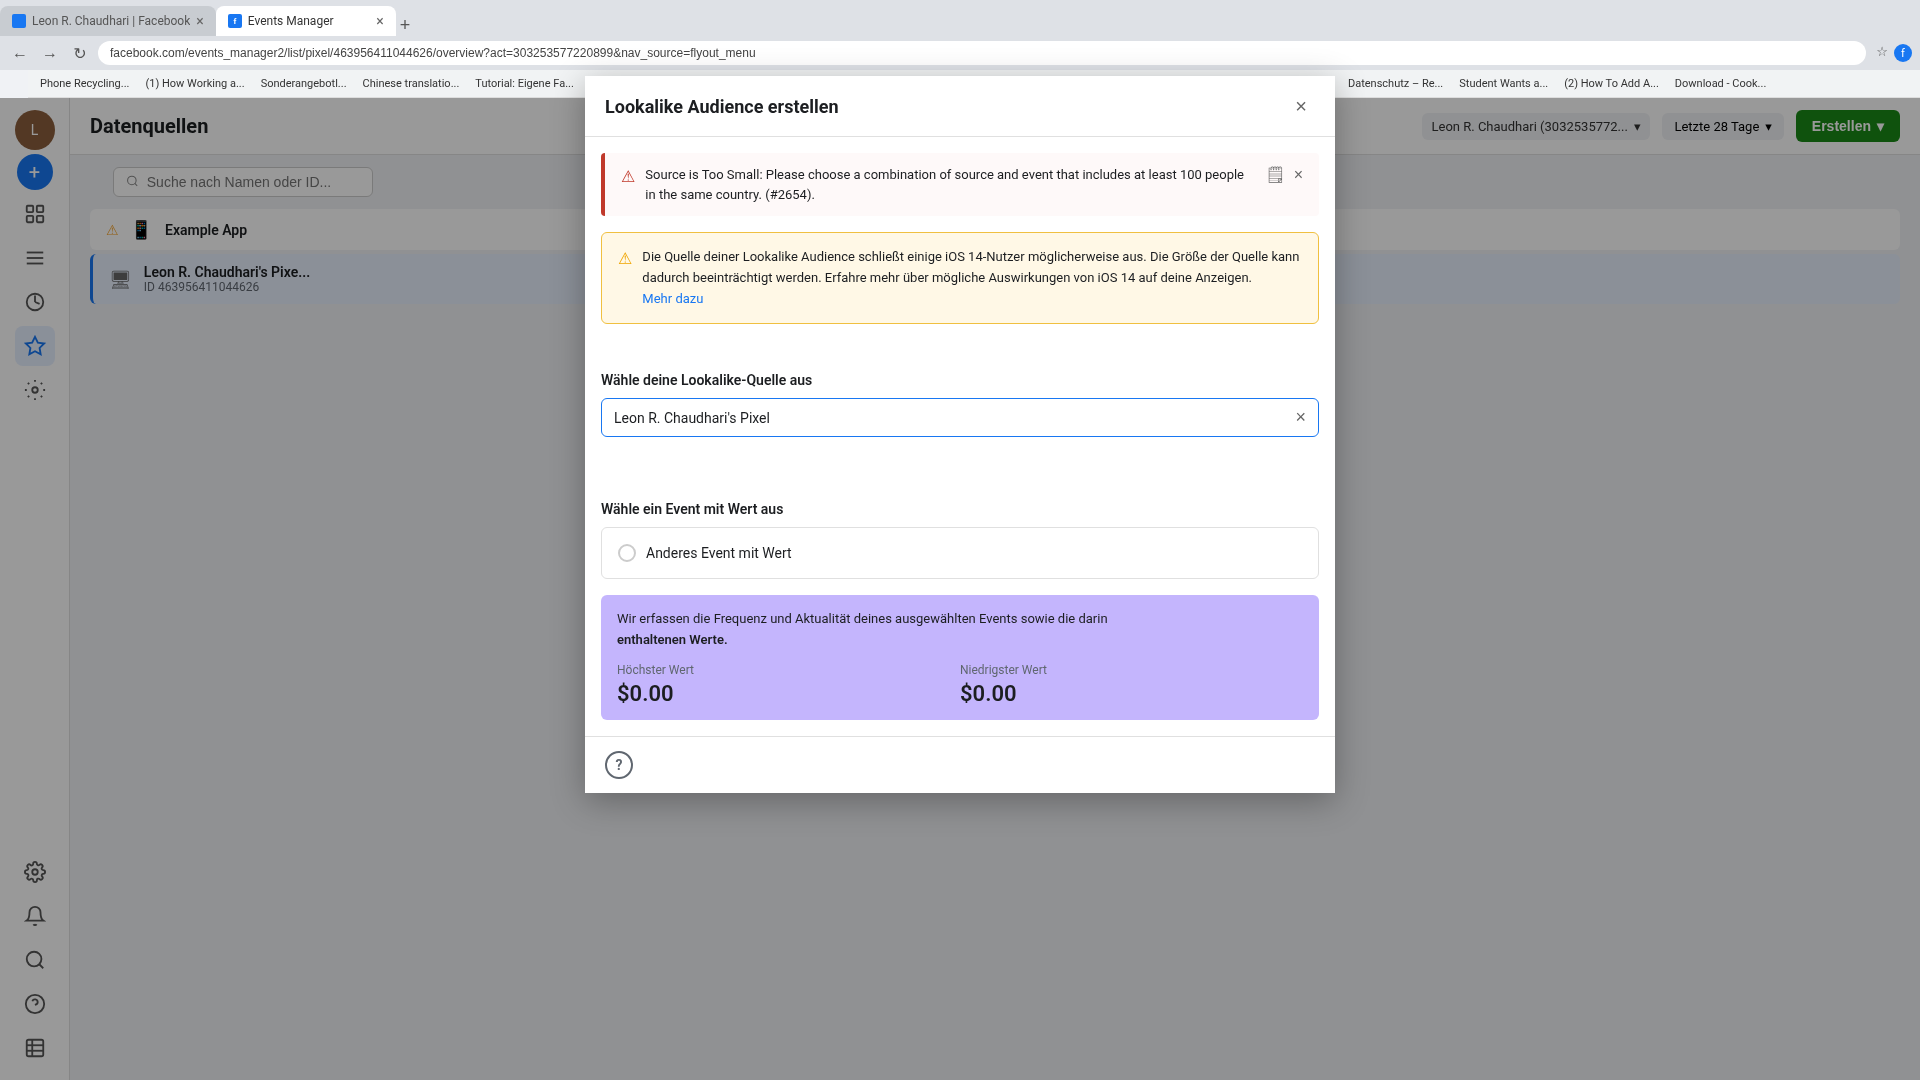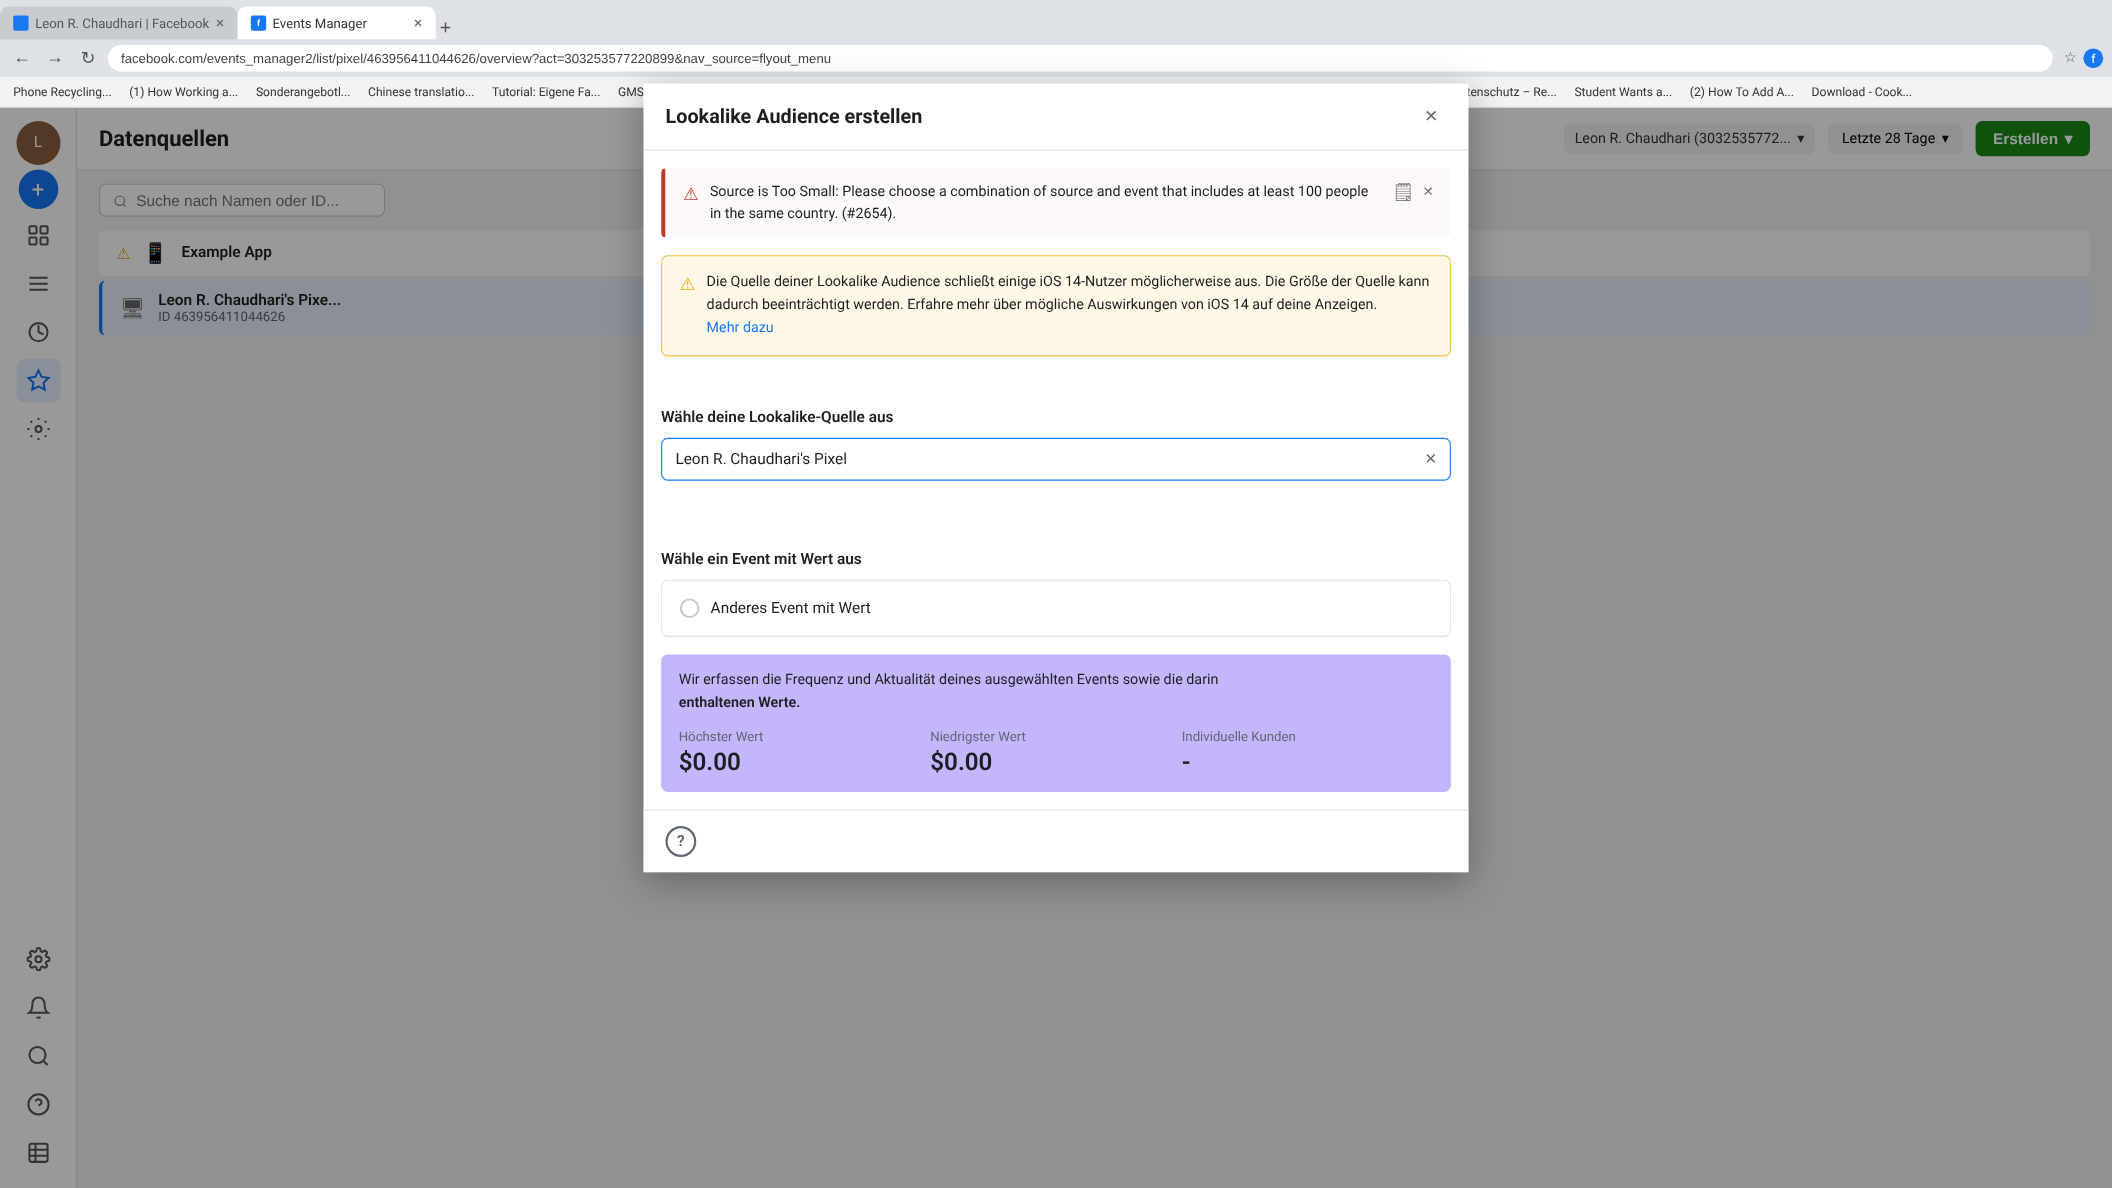--- a/index.html
+++ b/index.html
@@ -12,21 +12,21 @@
     .tab.inactive { background: #c8ccd1; color: #555; }
     .tab-favicon { width: 14px; height: 14px; border-radius: 2px; flex-shrink: 0; }
     .tab-favicon.fb { background: #1877f2; }
     .tab-favicon.em { background: #1877f2; display: flex; align-items: center; justify-content: center; }
     .tab-label { flex: 1; overflow: hidden; text-overflow: ellipsis; white-space: nowrap; font-size: 12px; }
     .tab-close { color: #666; font-size: 14px; cursor: pointer; }
     .new-tab { background: none; border: none; font-size: 18px; color: #555; margin-left: 4px; cursor: pointer; }
     .address-bar { display: flex; align-items: center; padding: 4px 8px; gap: 6px; height: 34px; background: #dee1e6; }
     .nav-btn { background: none; border: none; font-size: 16px; color: #555; cursor: pointer; width: 24px; }
     .url-box { flex: 1; background: #fff; border-radius: 12px; padding: 4px 12px; font-size: 12px; color: #444; border: none; height: 24px; }
-    .bookmarks-bar { background: #f1f3f4; height: 28px; display: flex; align-items: center; padding: 0 8px; gap: 8px; overflow: hidden; border-bottom: 1px solid #ddd; }
+    .bookmarks-bar { background: #f1f3f4; height: 28px; display: flex; align-items: center; padding: 0 8px; gap: 8px; overflow: hidden; border-bottom: 1px solid #ddd; margin-left: 28px; }
     .bookmark-item { font-size: 11px; color: #333; white-space: nowrap; cursor: pointer; padding: 2px 4px; }
 
     
     .main-layout { display: flex; height: calc(1080px - 98px); }
 
     
     .sidebar { width: 70px; background: #fff; border-right: 1px solid #e0e0e0; display: flex; flex-direction: column; align-items: center; padding: 12px 0; gap: 4px; }
     .sidebar-icon { width: 40px; height: 40px; display: flex; align-items: center; justify-content: center; border-radius: 8px; cursor: pointer; color: #555; font-size: 20px; }
     .sidebar-icon.active { background: #e7f0ff; color: #1877f2; }
     .sidebar-avatar { width: 40px; height: 40px; border-radius: 50%; background: #8b5e3c; display: flex; align-items: center; justify-content: center; color: #fff; font-size: 14px; cursor: pointer; }
@@ -35,21 +35,21 @@
     
     .content-area { flex: 1; background: #f0f2f5; display: flex; flex-direction: column; }
     .content-header { background: #fff; padding: 12px 20px; display: flex; align-items: center; justify-content: space-between; border-bottom: 1px solid #e0e0e0; }
     .content-header-title { font-size: 20px; font-weight: 700; color: #1c1e21; }
     .header-right { display: flex; align-items: center; gap: 12px; }
     .account-selector { display: flex; align-items: center; gap: 6px; background: #f0f2f5; border-radius: 6px; padding: 6px 10px; cursor: pointer; font-size: 13px; color: #333; }
     .create-btn { background: #1a8917; color: #fff; border: none; border-radius: 6px; padding: 8px 16px; font-size: 14px; font-weight: 600; cursor: pointer; display: flex; align-items: center; gap: 6px; }
 
     
     .table-toolbar { padding: 12px 20px; display: flex; align-items: center; gap: 12px; }
-    .search-box { display: flex; align-items: flex-end; gap: 8px; background: #fff; border: 1px solid #ccc; border-radius: 6px; padding: 6px 12px; width: 260px; }
+    .search-box { display: flex; align-items: flex-start; gap: 8px; background: #fff; border: 1px solid #ccc; border-radius: 6px; padding: 6px 12px; width: 260px; margin-left: 23px; }
     .search-box input { border: none; outline: none; font-size: 14px; color: #333; background: transparent; width: 100%; }
 
     .data-list { padding: 0 20px; }
     .list-item { display: flex; align-items: center; gap: 12px; padding: 10px 16px; background: #fff; border-radius: 6px; margin-bottom: 4px; cursor: pointer; }
     .list-item-icon { color: #f4a026; font-size: 14px; }
     .list-item-device { color: #666; font-size: 18px; }
     .list-item-info { flex: 1; }
     .list-item-name { font-size: 14px; font-weight: 600; color: #1c1e21; }
     .list-item-id { font-size: 12px; color: #606770; }
 
@@ -343,24 +343,20 @@
       </div>
       <div class="stats-row">
         <div class="stat-item">
           <div class="stat-label">Höchster Wert</div>
           <div class="stat-value">$0.00</div>
         </div>
         <div class="stat-item">
           <div class="stat-label">Niedrigster Wert</div>
           <div class="stat-value">$0.00</div>
         </div>
-        <div class="stat-item">
-          <div class="stat-label">Individuelle Kunden</div>
-          <div class="stat-value">-</div>
-        </div>
       </div>
     </div>
   </div>
 
   <div class="modal-footer">
     <div class="help-icon">?</div>
   </div>
 </div>
 
 </body></html>

